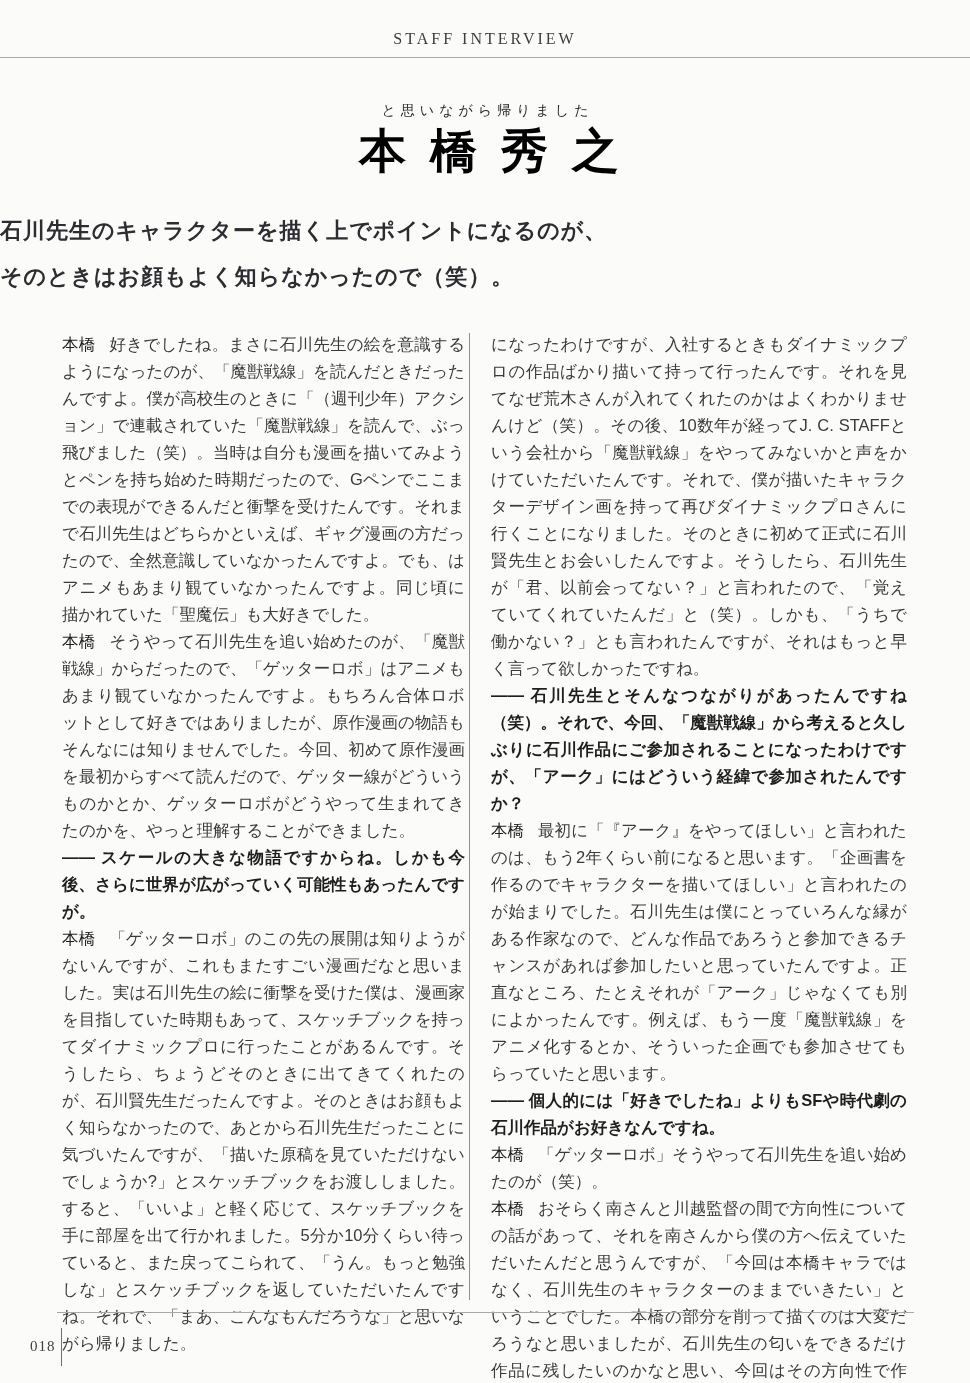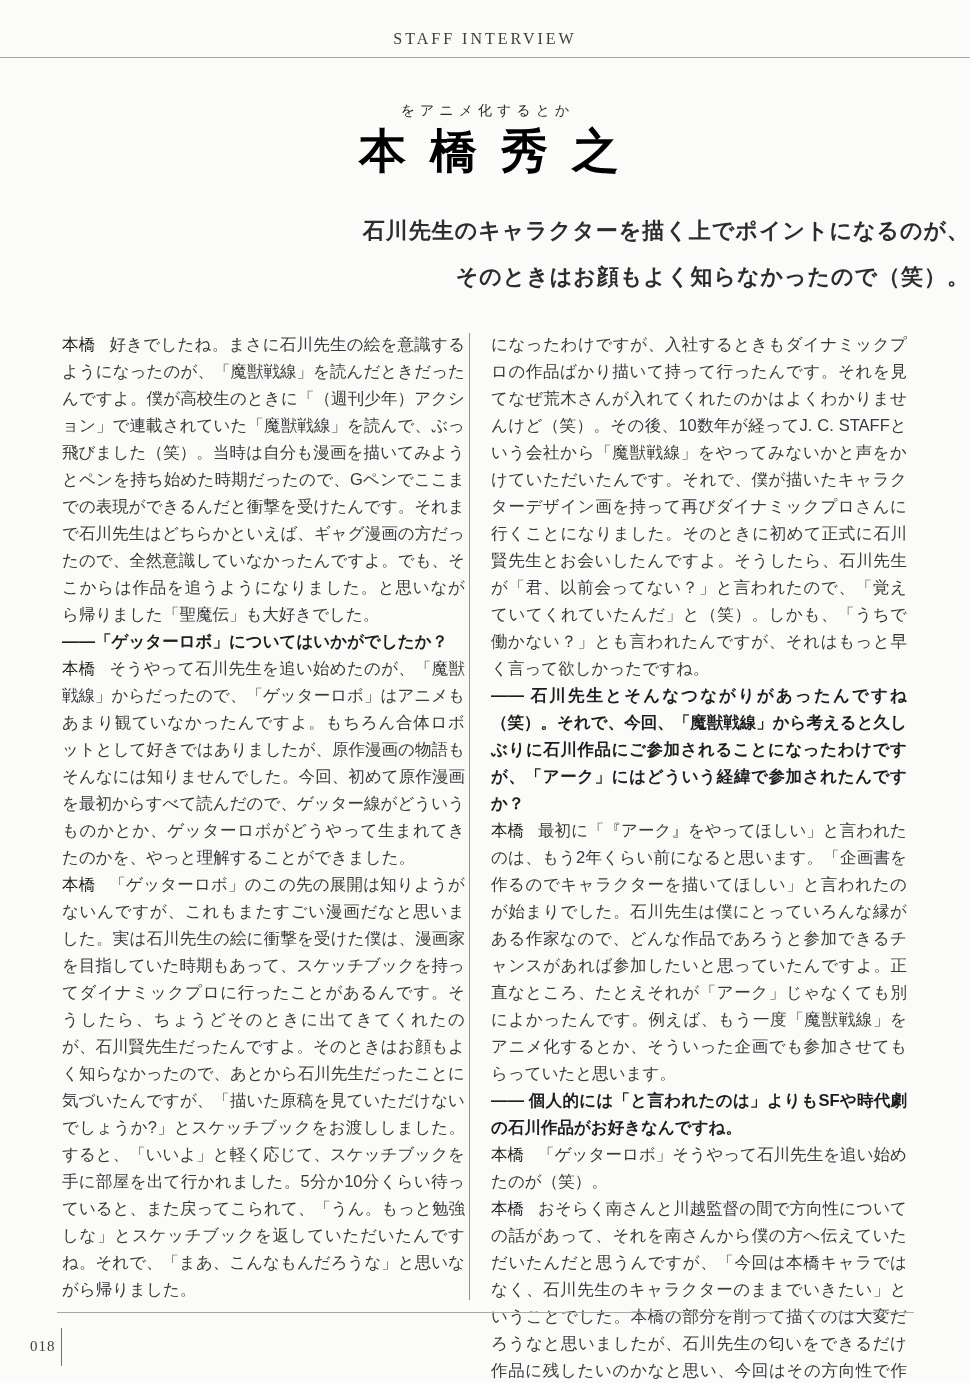--- a/index.html
+++ b/index.html
@@ -52,21 +52,21 @@
     letter-spacing: 24px;
     padding-left: 24px;
     box-sizing: border-box;
     color: #000000;
   }
 
   
   .quote {
     position: absolute;
     top: 208px; left: 0; width: 100%;
-    text-align: right;
+    text-align: left;
     font-size: 22px;
     font-weight: 700;
     line-height: 46px;
     letter-spacing: 1px;
     color: #2d2d31;
   }
 
   
   .col {
     position: absolute;
@@ -110,40 +110,40 @@
   }
 </style>
 </head>
 <body>
 
 <div class="page">
 
   <div class="header-label">STAFF INTERVIEW</div>
   <div class="rule-top"></div>
 
-  <div class="title-role">をアニメ化するとか</div>
+  <div class="title-role">と思いながら帰りました</div>
   <div class="title-name">本橋秀之</div>
 
   <div class="quote">
     <div>石川先生のキャラクターを描く上でポイントになるのが、</div>
     <div>そのときはお顔もよく知らなかったので（笑）。</div>
   </div>
 
   <div class="col col-left">
-      <p class="a"><span class="speaker">本橋</span><span>好きでしたね。まさに石川先生の絵を意識するようになったのが、「魔獣戦線」を読んだときだったんですよ。僕が高校生のときに「（週刊少年）アクション」で連載されていた「魔獣戦線」を読んで、ぶっ飛びました（笑）。当時は自分も漫画を描いてみようとペンを持ち始めた時期だったので、Gペンでここまでの表現ができるんだと衝撃を受けたんです。それまで石川先生はどちらかといえば、ギャグ漫画の方だったので、全然意識していなかったんですよ。でも、そこからは作品を追うようになりました。と思いながら帰りました「聖魔伝」も大好きでした。</span></p>
-      <p class="q"><span>――「ゲッターロボ」についてはいかがでしたか？</span></p>
+      <p class="a"><span class="speaker">本橋</span><span>好きでしたね。まさに石川先生の絵を意識するようになったのが、「魔獣戦線」を読んだときだったんですよ。僕が高校生のときに「（週刊少年）アクション」で連載されていた「魔獣戦線」を読んで、ぶっ飛びました（笑）。当時は自分も漫画を描いてみようとペンを持ち始めた時期だったので、Gペンでここまでの表現ができるんだと衝撃を受けたんです。それまで石川先生はどちらかといえば、ギャグ漫画の方だったので、全然意識していなかったんですよ。でも、はアニメもあまり観ていなかったんですよ。同じ頃に描かれていた「聖魔伝」も大好きでした。</span></p>
       <p class="a"><span class="speaker">本橋</span><span>そうやって石川先生を追い始めたのが、「魔獣戦線」からだったので、「ゲッターロボ」はアニメもあまり観ていなかったんですよ。もちろん合体ロボットとして好きではありましたが、原作漫画の物語もそんなには知りませんでした。今回、初めて原作漫画を最初からすべて読んだので、ゲッター線がどういうものかとか、ゲッターロボがどうやって生まれてきたのかを、やっと理解することができました。</span></p>
+      <p class="q"><span>―― スケールの大きな物語ですからね。しかも今後、さらに世界が広がっていく可能性もあったんですが。</span></p>
       <p class="a"><span class="speaker">本橋</span><span>「ゲッターロボ」のこの先の展開は知りようがないんですが、これもまたすごい漫画だなと思いました。実は石川先生の絵に衝撃を受けた僕は、漫画家を目指していた時期もあって、スケッチブックを持ってダイナミックプロに行ったことがあるんです。そうしたら、ちょうどそのときに出てきてくれたのが、石川賢先生だったんですよ。そのときはお顔もよく知らなかったので、あとから石川先生だったことに気づいたんですが、「描いた原稿を見ていただけないでしょうか?」とスケッチブックをお渡ししました。すると、「いいよ」と軽く応じて、スケッチブックを手に部屋を出て行かれました。5分か10分くらい待っていると、また戻ってこられて、「うん。もっと勉強しな」とスケッチブックを返していただいたんですね。それで、「まあ、こんなもんだろうな」と思いながら帰りました。</span></p>
     </div>
   <div class="divider"></div>
   <div class="col col-right">
       <p class="a"><span>になったわけですが、入社するときもダイナミックプロの作品ばかり描いて持って行ったんです。それを見てなぜ荒木さんが入れてくれたのかはよくわかりませんけど（笑）。その後、10数年が経ってJ. C. STAFFという会社から「魔獣戦線」をやってみないかと声をかけていただいたんです。それで、僕が描いたキャラクターデザイン画を持って再びダイナミックプロさんに行くことになりました。そのときに初めて正式に石川賢先生とお会いしたんですよ。そうしたら、石川先生が「君、以前会ってない？」と言われたので、「覚えていてくれていたんだ」と（笑）。しかも、「うちで働かない？」とも言われたんですが、それはもっと早く言って欲しかったですね。</span></p>
       <p class="q"><span>―― 石川先生とそんなつながりがあったんですね（笑）。それで、今回、「魔獣戦線」から考えると久しぶりに石川作品にご参加されることになったわけですが、「アーク」にはどういう経緯で参加されたんですか？</span></p>
       <p class="a"><span class="speaker">本橋</span><span>最初に「『アーク』をやってほしい」と言われたのは、もう2年くらい前になると思います。「企画書を作るのでキャラクターを描いてほしい」と言われたのが始まりでした。石川先生は僕にとっていろんな縁がある作家なので、どんな作品であろうと参加できるチャンスがあれば参加したいと思っていたんですよ。正直なところ、たとえそれが「アーク」じゃなくても別によかったんです。例えば、もう一度「魔獣戦線」をアニメ化するとか、そういった企画でも参加させてもらっていたと思います。</span></p>
-      <p class="q"><span>―― 個人的には「と言われたのは」よりもSFや時代劇の石川作品がお好きなんですね。</span></p>
+      <p class="q"><span>―― 個人的には「好きでしたね」よりもSFや時代劇の石川作品がお好きなんですね。</span></p>
       <p class="a"><span class="speaker">本橋</span><span>「ゲッターロボ」そうやって石川先生を追い始めたのが（笑）。</span></p>
       <p class="a"><span class="speaker">本橋</span><span>おそらく南さんと川越監督の間で方向性についての話があって、それを南さんから僕の方へ伝えていただいたんだと思うんですが、「今回は本橋キャラではなく、石川先生のキャラクターのままでいきたい」ということでした。本橋の部分を削って描くのは大変だろうなと思いましたが、石川先生の匂いをできるだけ作品に残したいのかなと思い、今回はその方向性で作業していくことにしました。</span></p>
     </div>
 
   <div class="rule-bottom"></div>
   <div class="page-number">018</div>
   <div class="page-number-line"></div>
 
 </div>
 

